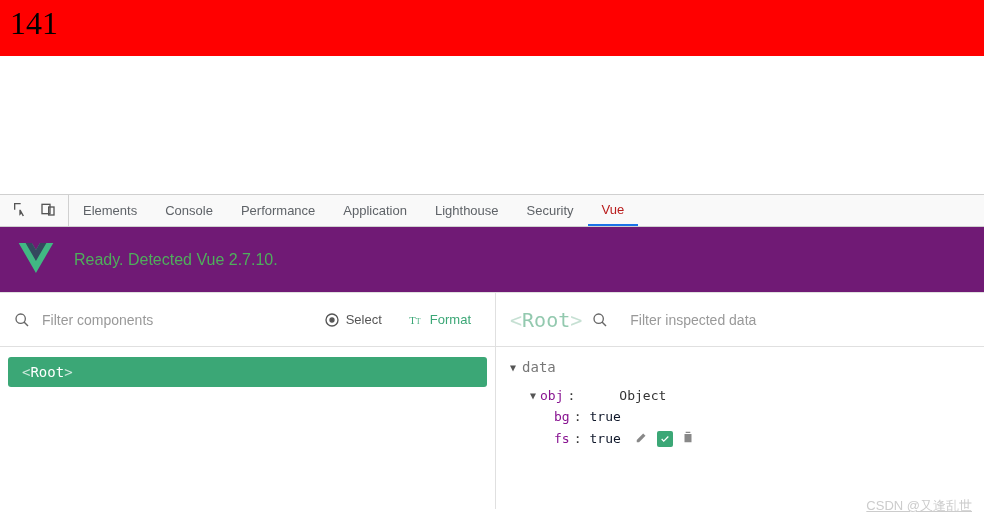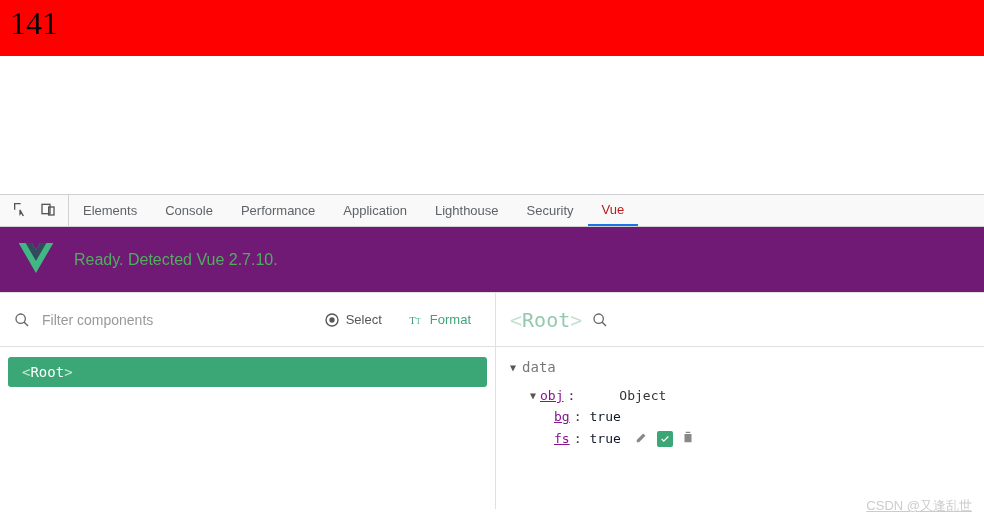--- a/index.html
+++ b/index.html
@@ -41,21 +41,21 @@
     
     .right-toolbar { display: flex; align-items: center; height: 54px; padding: 0 14px; border-bottom: 1px solid #e0e0e0; gap: 10px; }
     .inspected-name { color: #93c9af; font-family: Menlo, Consolas, monospace; font-size: 20px; }
     .inspected-name .angle { color: #c6e0d3; }
     
     .data-section { padding: 12px 14px; font-family: Menlo, Consolas, monospace; font-size: 13px; }
     .data-header { color: #777; font-size: 14px; display: flex; align-items: center; gap: 6px; margin-bottom: 10px; }
     .caret { display: inline-block; font-size: 10px; color: #555; }
     .data-row { display: flex; align-items: center; gap: 4px; padding: 3px 0 3px 20px; }
     .data-row.nested { padding-left: 44px; }
-    .key { color: #881391; text-decoration: underline; }
+    .key { color: #881391; }
     .colon { color: #333; margin-right: 4px; }
     .val-obj { color: #333; margin-left: 36px; }
     .val-bool { color: #0f172a; }
     .row-actions { display: flex; gap: 8px; margin-left: 10px; align-items: center; }
     .row-action svg { width: 14px; height: 14px; }
     .action-check { background: #3ba776; width: 16px; height: 16px; display: flex; align-items: center; justify-content: center; border-radius: 2px; }
     .action-check svg { stroke: #fff; fill: none; stroke-width: 3; width: 10px; height: 10px; }
     
     .watermark { position: absolute; bottom: 6px; right: 12px; color: #ccc; font-size: 13px; text-decoration: underline; }
   </style>
@@ -137,20 +137,21 @@
 
     <div class="right-panel">
       <div class="right-toolbar">
         <span class="inspected-name"><span class="angle">&lt;</span><span>Root</span><span class="angle">&gt;</span></span>
         <span class="search-icon">
           <svg viewBox="0 0 24 24">
               <circle cx="10" cy="10" r="7"></circle>
               <line x1="15" y1="15" x2="21" y2="21"></line>
             </svg>
         </span>
+        <input class="filter-input" placeholder="Filter inspected data" style="">
       </div>
       <div class="data-section">
         <div class="data-header">
           <span class="caret">▼</span>
           <span>data</span>
         </div>
         <div class="data-row">
           <span class="caret">▼</span>
           <span class="key">obj</span>
             <span class="colon">:</span>

